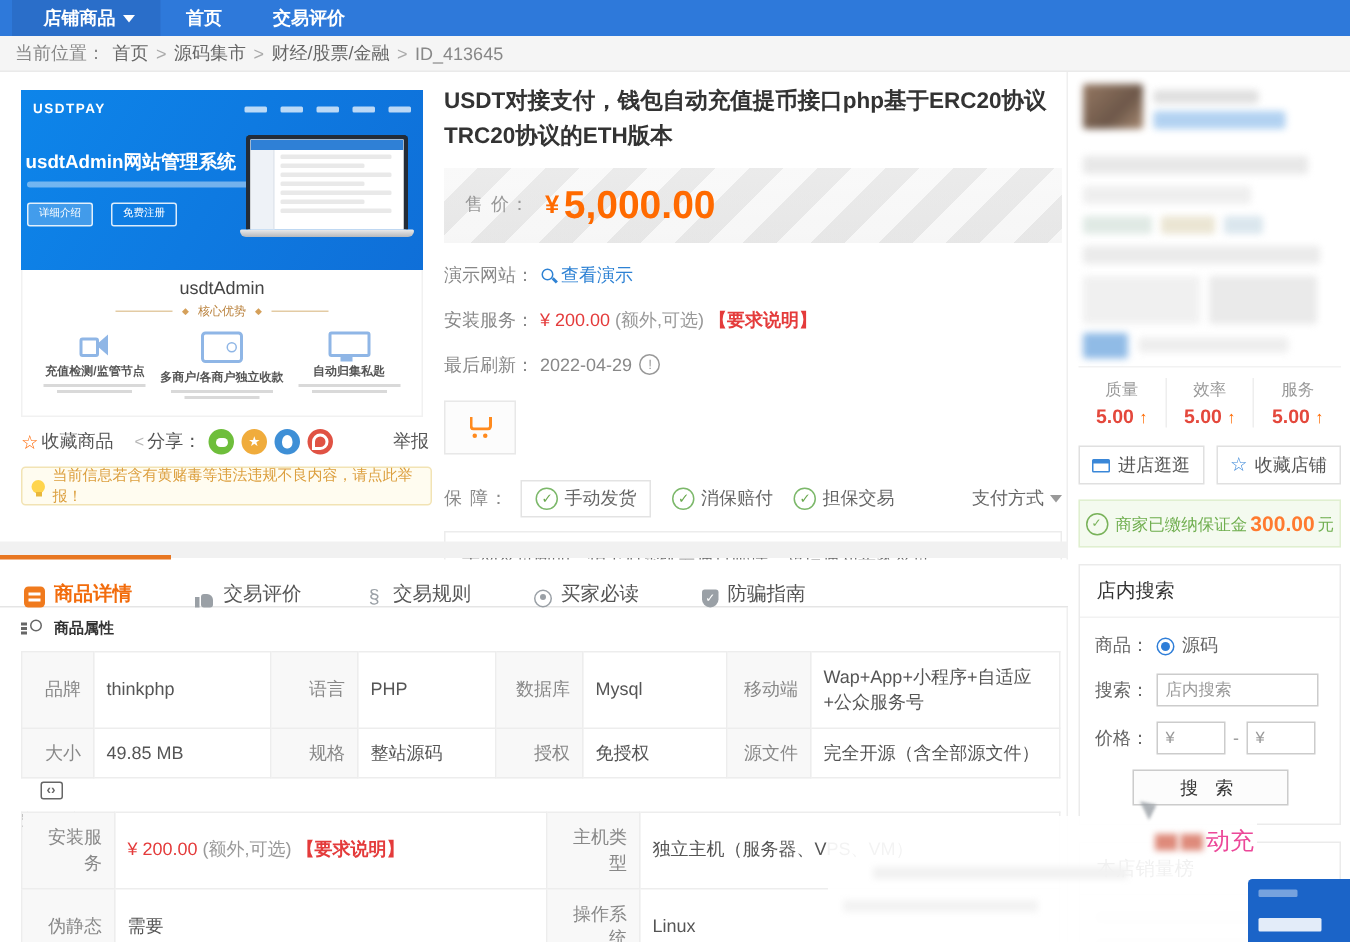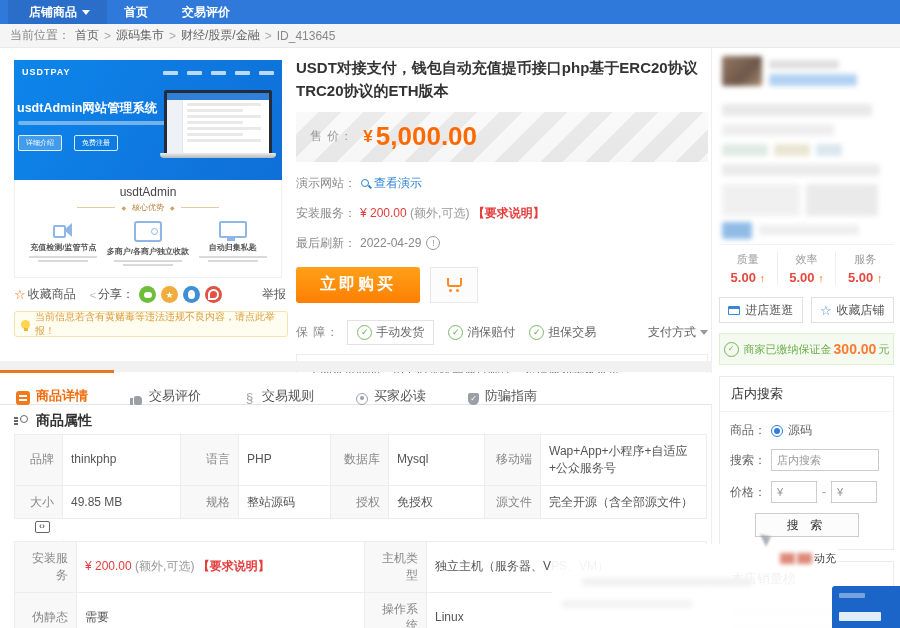--- a/index.html
+++ b/index.html
@@ -114,21 +114,21 @@
   .ic-thumb{width:13px;height:12px;position:relative;}
   .ic-thumb::before{content:"";position:absolute;left:0;bottom:0;width:3px;height:7px;background:#9aa0a6;}
   .ic-thumb::after{content:"";position:absolute;left:4px;bottom:0;width:8px;height:9px;background:#9aa0a6;border-radius:2px 4px 2px 2px;}
   .ic-rules{width:13px;height:14px;color:#9aa0a6;font-size:13px;line-height:14px;text-align:center;}
   .ic-rules::before{content:"§";}
   .ic-shield{width:11px;height:12px;background:#9aa0a6;border-radius:2px 2px 6px 6px;color:#fff;font-size:8px;line-height:11px;text-align:center;}
   .ic-shield::after{content:"✓";}
   .ic-read{width:12px;height:12px;border:1.5px solid #9aa0a6;border-radius:50%;position:relative;box-sizing:border-box;}
   .ic-read::after{content:"";position:absolute;left:2.5px;top:2.5px;width:4px;height:4px;border-radius:50%;background:#9aa0a6;}
   
-  .section-h{position:absolute;left:14px;display:flex;align-items:center;gap:7px;font-size:14px;font-weight:bold;color:#333;text-align:center;}
+  .section-h{position:absolute;left:14px;display:flex;align-items:center;gap:7px;font-size:10px;font-weight:bold;color:#333;text-align:center;}
   .sh-attrs{top:412px;} .sh-env{top:521px;flex-direction:column;}
   .ic-attrs{width:15px;height:14px;position:relative;}
   .ic-attrs::before{content:"";position:absolute;left:6px;top:1px;width:6px;height:6px;border:1.5px solid #666;border-radius:50%;}
   .ic-attrs::after{content:"";position:absolute;left:0;top:3px;width:4px;height:1.5px;background:#666;box-shadow:0 3px 0 #666,0 6px 0 #666;}
   .ic-env{width:15px;height:12px;border:1.5px solid #666;border-radius:2px;position:relative;box-sizing:border-box;color:#666;font-size:9px;line-height:9px;text-align:center;}
   .ic-env::after{content:"‹›";}
   table.grid{position:absolute;left:14px;border-collapse:collapse;table-layout:fixed;width:692px;font-size:12px;}
   table.grid td{border:1px solid #ededed;padding:8px 8px;color:#555;vertical-align:middle;line-height:1.4;}
   table.grid td.k{background:#f8f8f8;color:#888;text-align:right;}
   .t-attrs{top:434px;}
@@ -180,21 +180,21 @@
   .search-btn{display:block;margin:2px auto 0;width:104px;height:24px;border:1px solid #ccc;background:#fcfcfc;font-size:12px;letter-spacing:4px;color:#333;cursor:pointer;font-family:inherit;}
   .rank-body{height:62px;position:relative;filter:blur(2px);}
   .rank-body i{position:absolute;background:#e9e9e9;border-radius:2px;}
   .rk1{left:10px;top:10px;width:140px;height:9px;}
   .rk2{left:10px;top:28px;width:120px;height:9px;background:#efefef;}
   
   .wash{position:absolute;left:552px;top:544px;width:286px;height:84px;background:rgba(255,255,255,.93);z-index:6;}
   .wash .plane{position:absolute;left:208px;top:-10px;width:0;height:0;border-left:7px solid transparent;border-right:7px solid transparent;border-bottom:9px solid #9aa0a6;transform:rotate(64deg);filter:blur(1px);opacity:.8;}
   .wash-red{position:absolute;right:2px;top:7px;display:flex;align-items:center;gap:2px;}
   .wash-red .rb{width:15px;height:11px;background:#de8a7a;filter:blur(2px);}
-  .wash-red .rt2{color:#404040;font-size:11px;filter:blur(.4px);white-space:nowrap;}
+  .wash-red .rt2{color:#ec4899;font-size:16px;filter:blur(.4px);white-space:nowrap;}
   .wash .gb{position:absolute;left:30px;top:34px;width:170px;height:8px;background:#f1f1f1;filter:blur(2px);}
   .wash .gb2{position:absolute;left:10px;top:56px;width:130px;height:8px;background:#f3f3f3;filter:blur(2px);}
   .bluebox{position:absolute;right:0;bottom:0;width:68px;height:42px;background:#1b64c8;border-radius:3px 0 0 0;z-index:7;}
   .bluebox i{position:absolute;left:7px;bottom:7px;width:42px;height:9px;background:rgba(255,255,255,.88);border-radius:1px;}
   .bluebox em{position:absolute;left:7px;top:7px;width:26px;height:5px;background:rgba(255,255,255,.4);border-radius:1px;}
 </style>
 </head>
 <body>
 
 <div class="page">
@@ -322,21 +322,20 @@
       <span class="red">¥ 200.00</span>&nbsp;
       <span class="gray">(额外,可选)</span>&nbsp;
       <span class="req">【要求说明】</span>
     </div>
     <div class="meta">
       <span class="lbl">最后刷新：</span>
       <span>2022-04-29</span>
       <span class="ic-info"></span>
     </div>
     <div class="buy-row">
-      <div class="buy-btn">立即购买</div>
       <div class="cart-btn">
         <span class="ic-cart"></span>
       </div>
     </div>
     <div class="guar-row">
       <span class="guar-lbl">保 障：</span>
       <span class="g-tag boxed">
         <span class="ic-check"></span>
         <span>手动发货</span>
       </span>

